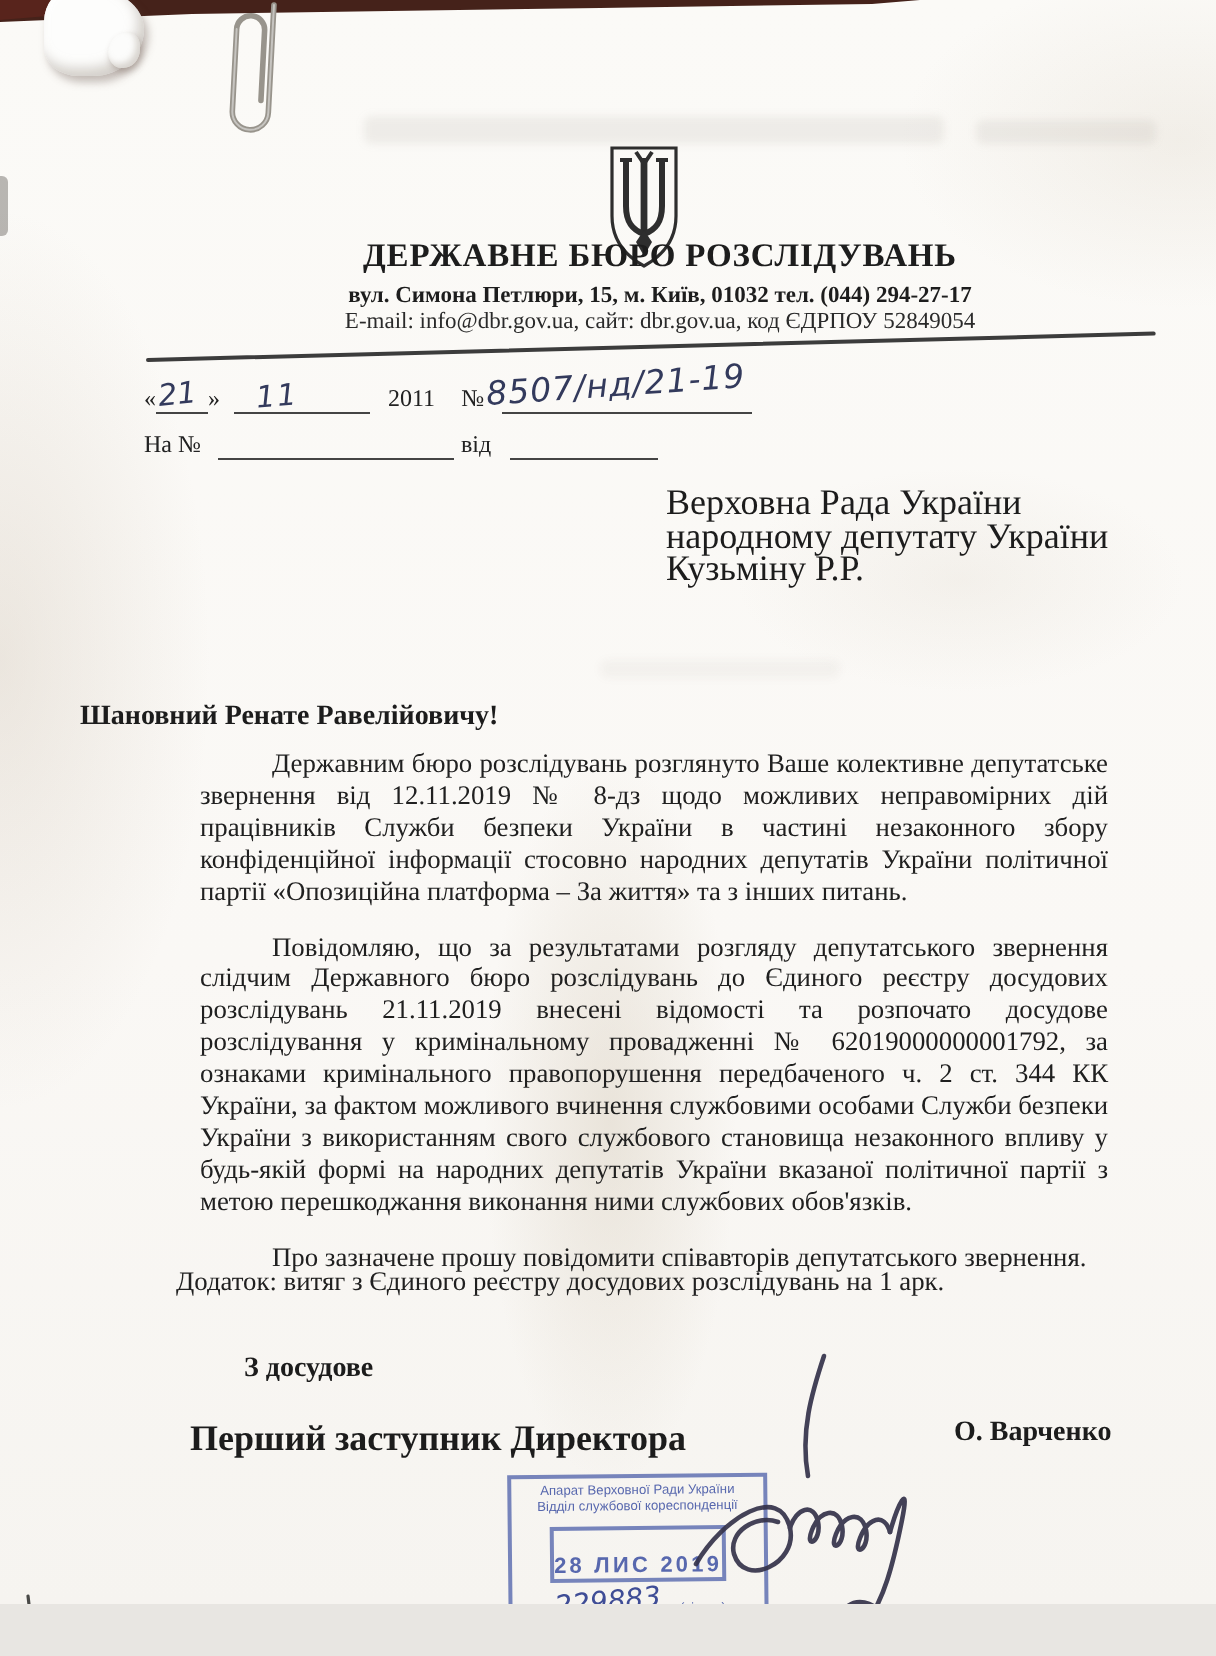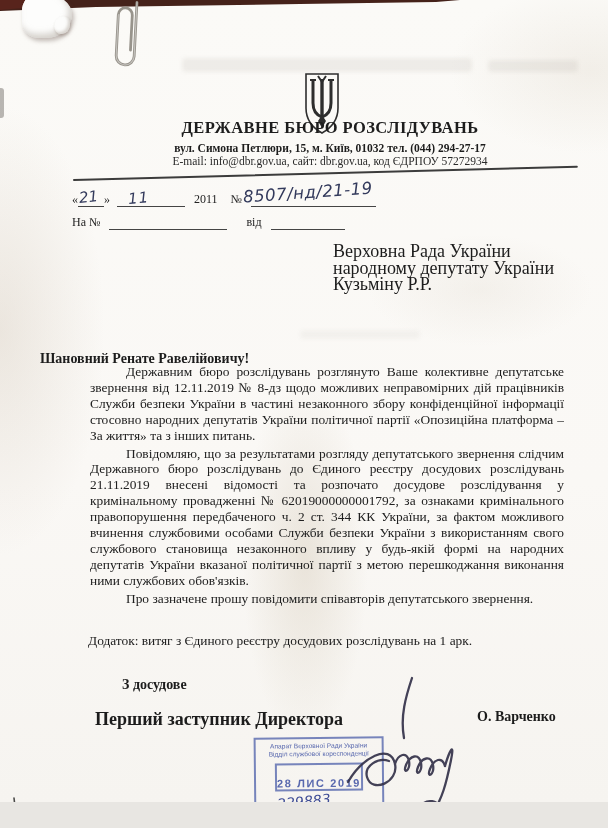--- a/index.html
+++ b/index.html
@@ -39,21 +39,21 @@
   .hand{font-family:"DejaVu Sans",sans-serif;font-style:italic;color:#333a5c;}
   .hw-day{left:79px;top:188px;font-size:15px;transform:rotate(-6deg);}
   .hw-month{left:128px;top:189px;font-size:15px;transform:rotate(-5deg);letter-spacing:1px;}
   .hw-number{left:243px;top:183px;font-size:16.5px;transform:rotate(-4deg);letter-spacing:.5px;white-space:nowrap;}
   
   .addressee{left:333px;top:243px;font-size:18px;font-weight:normal;line-height:16.5px;color:#1c1c1c;}
   .salutation-wrap{left:40px;top:320px;width:530px;margin-top:29px;}
   .salutation{font-size:14px;font-weight:bold;color:#1c1c1c;}
   
   .body-text{left:88px;top:362px;width:478px;font-size:13.4px;line-height:15.9px;color:#202020;text-align:justify;}
-  .body-text p{margin:2px;text-indent:36px;}
+  .body-text p{margin:12px;text-indent:36px;}
   .attachment{left:88px;top:633px;font-size:13.4px;color:#202020;}
   .regards{left:122px;top:677px;font-size:14px;font-weight:bold;color:#1c1c1c;}
   .signer-title{left:95px;top:709px;font-size:18px;font-weight:bold;color:#1c1c1c;}
   .signer-name{left:477px;top:709px;font-size:14px;font-weight:bold;color:#1c1c1c;white-space:nowrap;}
   
   .stamp{left:254px;top:737px;width:126px;height:78px;border:2px solid rgba(86,104,174,.8);
     transform:rotate(-.6deg);color:#5868ae;text-align:center;z-index:5;background:rgba(255,255,255,.06);}
   .stamp-line{font-family:"Liberation Sans",sans-serif;font-size:6.6px;line-height:8.2px;white-space:nowrap;}
   .stamp-line:first-child{margin-top:3px;}
   .stamp-datebox{margin:5px auto 0;width:84px;height:24px;border:2px solid rgba(86,104,174,.8);
@@ -94,39 +94,39 @@
     <path d="M15 4 L19 10 L23 4" stroke="#2e2e2e" stroke-width="2" fill="none"></path>
     <path d="M10 8 V31 C10 39 13 43 19 45" stroke="#2e2e2e" stroke-width="3" fill="none"></path>
     <path d="M28 8 V31 C28 39 25 43 19 45" stroke="#2e2e2e" stroke-width="3" fill="none"></path>
     <path d="M7 8 H13 M25 8 H31" stroke="#2e2e2e" stroke-width="2"></path>
     <path d="M19 43 L23 49 L19 56 L15 49 Z" fill="#2e2e2e"></path>
   </svg>
 
   <div class="abs letterhead">
     <div class="org-name">ДЕРЖАВНЕ БЮРО РОЗСЛІДУВАНЬ</div>
     <div class="addr-line">вул. Симона Петлюри, 15, м. Київ, 01032  тел. (044) 294-27-17</div>
-    <div class="email-line">E-mail: info@dbr.gov.ua, сайт: dbr.gov.ua, код ЄДРПОУ 57272934</div>
+    <div class="email-line">E-mail: info@dbr.gov.ua, сайт: dbr.gov.ua, код ЄДРПОУ 52849054</div>
   </div>
   <div class="abs rule"></div>
 
   <div class="abs ref-row" style="left:72px;top:192px;">
     <span>«</span><span class="blank" style="width:26px;"></span><span>»</span>
     <span class="blank" style="width:68px;margin-left:4px;"></span>
     <span style="margin-left:6px;">2011</span>
     <span style="margin-left:10px;">№</span>
     <span class="blank" style="width:125px;margin-left:6px;"></span>
   </div>
   <div class="abs hand hw-day">21</div>
   <div class="abs hand hw-month">11</div>
   <div class="abs hand hw-number">8507/нд/21-19</div>
 
   <div class="abs ref-row" style="left:72px;top:215px;">
     <span>На №</span>
     <span class="blank" style="width:118px;margin-left:6px;"></span>
-    <span style="margin-left:16px;">від</span>
+    <span style="margin-left:0;">від</span>
     <span class="blank" style="width:74px;margin-left:6px;"></span>
   </div>
 
   <div class="abs addressee">
     <div>Верховна Рада України</div>
     <div>народному депутату України</div>
     <div>Кузьміну Р.Р.</div>
   </div>
 
   <div class="abs salutation-wrap">

